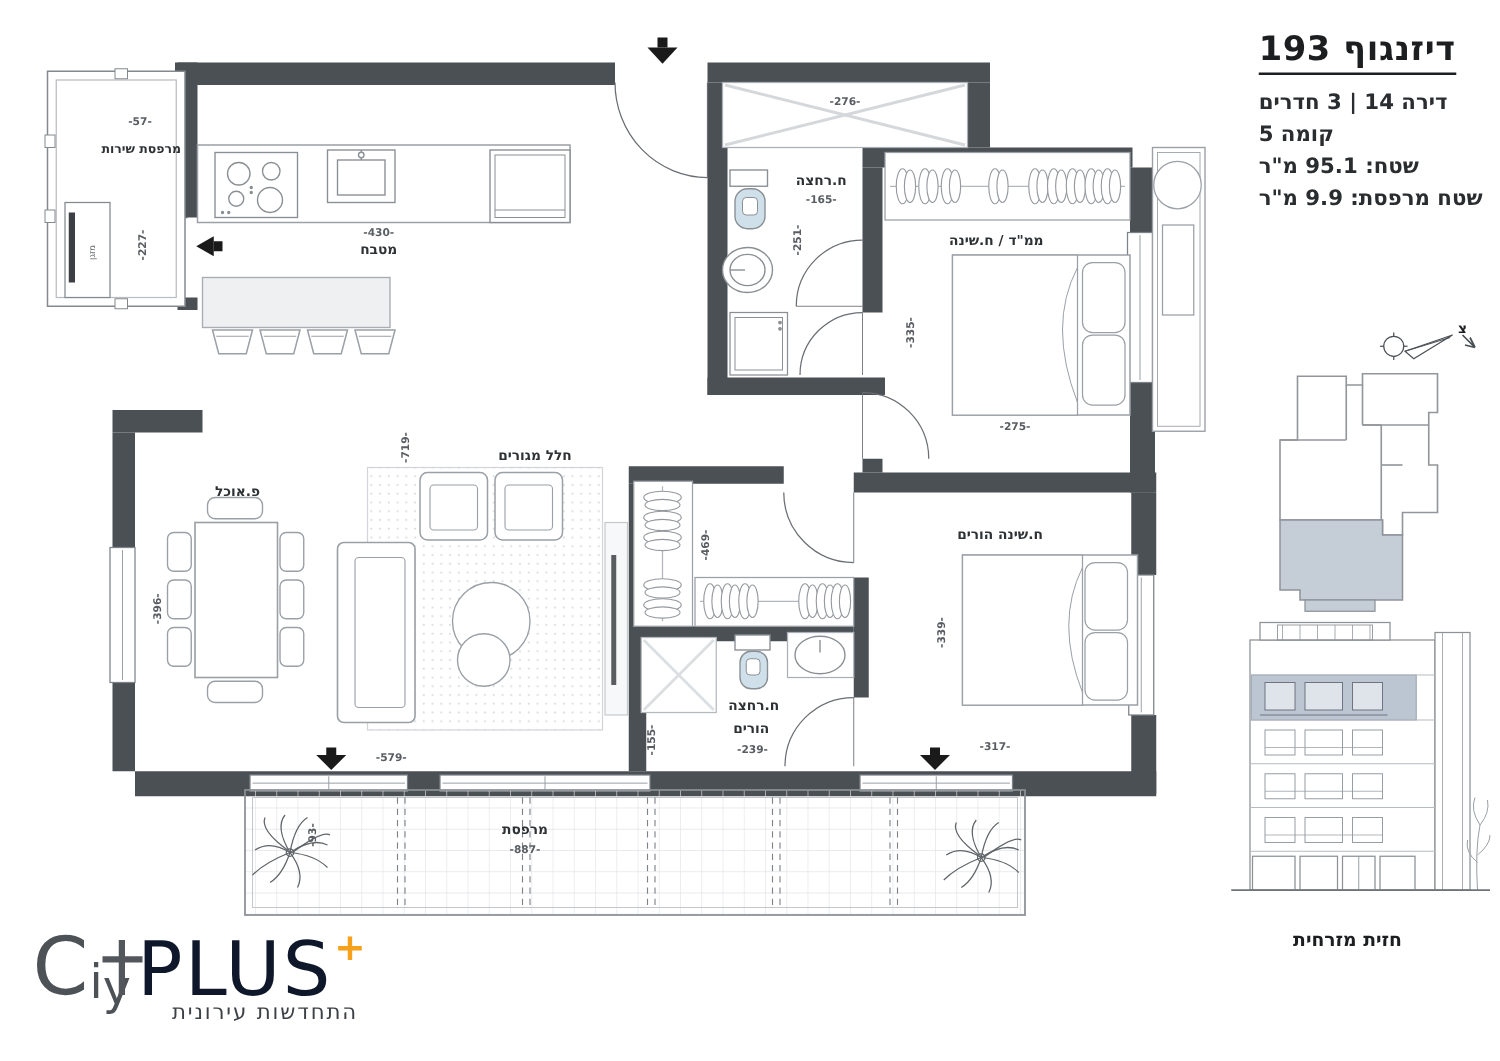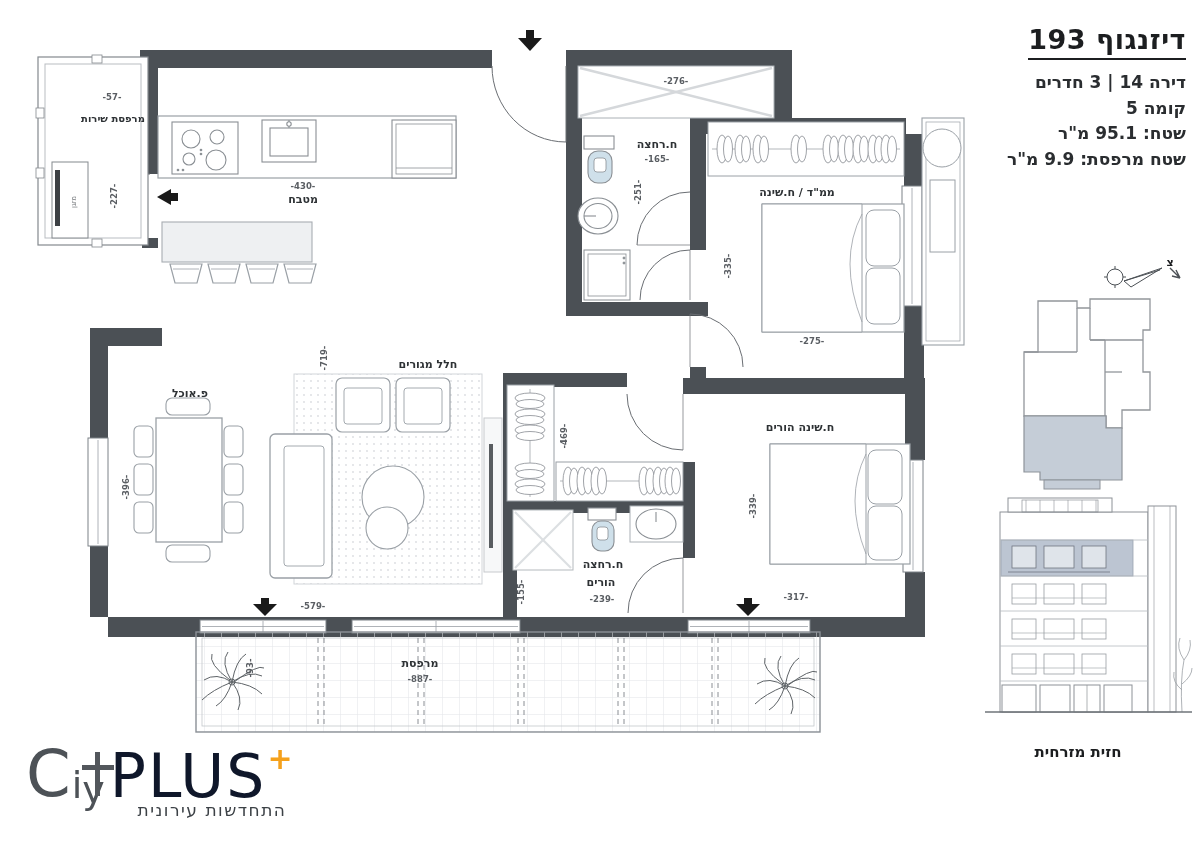--- a/index.html
+++ b/index.html
@@ -8,21 +8,21 @@
     font-family:"DejaVu Sans", sans-serif;overflow:hidden;
   }
   svg text{user-select:none;}
   .dim{font-size:8.5px;fill:#5a5e63;font-weight:bold;}
   .room-label{font-size:11px;fill:#2e3235;font-weight:bold;}
   .tiny-label{font-size:7px;fill:#6a6e72;}
   .caption{font-size:15px;fill:#1c1e20;font-weight:bold;}
   .north-label{font-size:11px;fill:#1c1e20;font-weight:bold;}
 
   .title-block{
-    position:absolute;top:24px;right:14px;text-align:right;direction:rtl;color:#1c1e20;
+    position:absolute;top:24px;right:14px;text-align:left;direction:rtl;color:#1c1e20;
   }
   .title-block .main-title{
     display:inline-block;margin:0 0 10px 0;font-size:27px;font-weight:bold;
     border-bottom:2px solid #1c1e20;padding-bottom:3px;letter-spacing:.5px;
   }
   .title-block .line{font-size:17px;line-height:1.5;font-weight:bold;color:#2a2d30;}
 
   .logo{position:absolute;left:26px;top:748px;width:260px;color:#4d5257;}
   .logo-row{display:flex;align-items:flex-end;}
   .l-C{font-size:64px;line-height:.82;font-weight:normal;}

